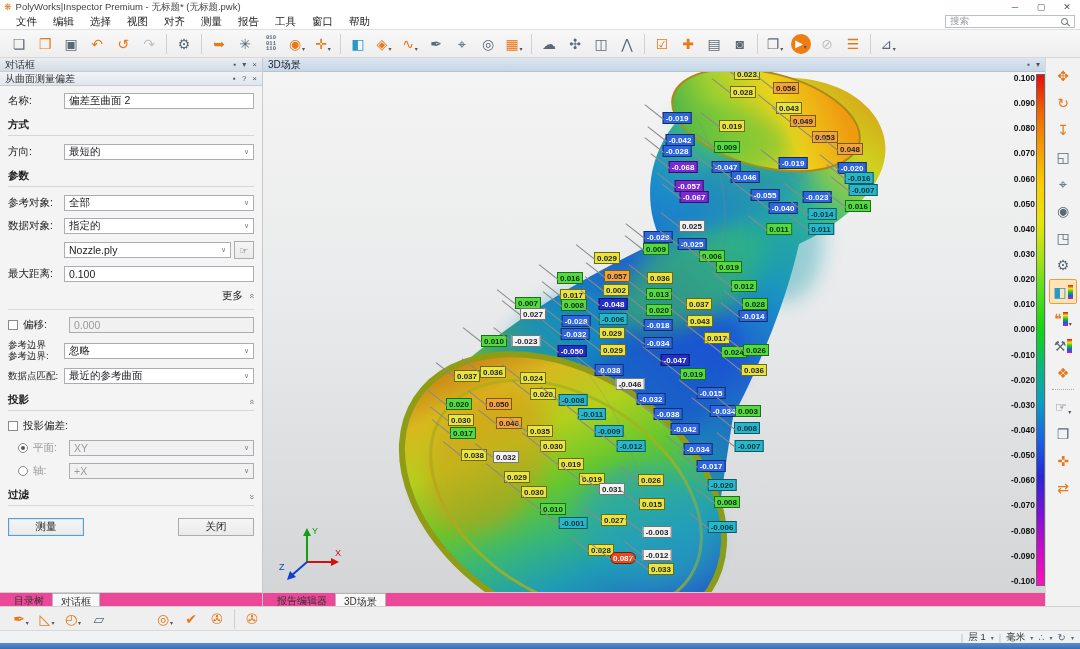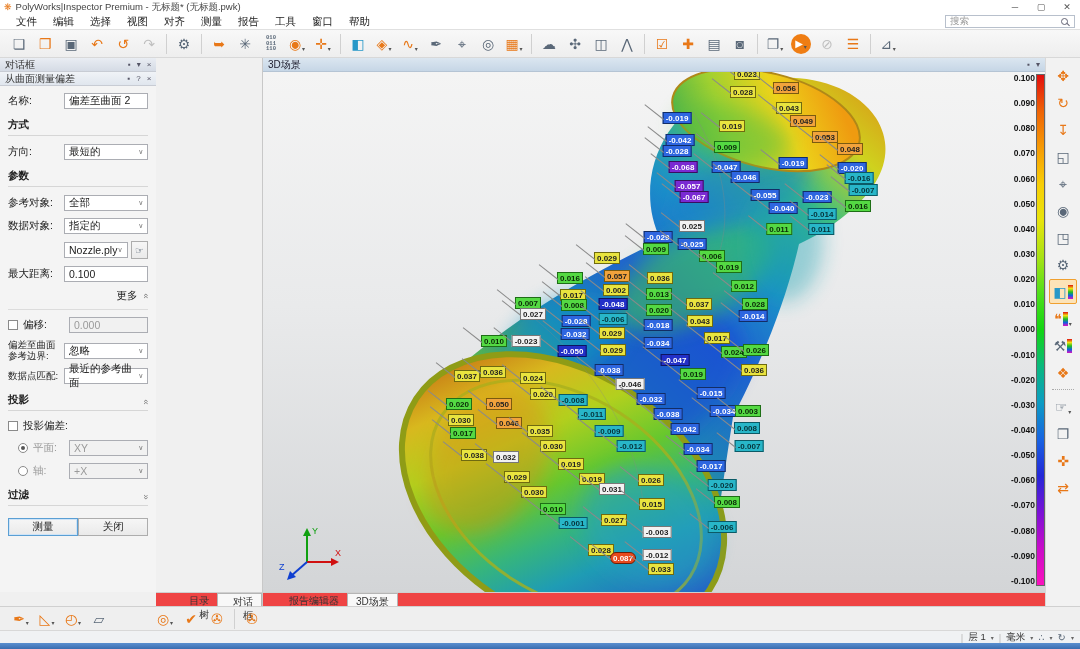--- a/index.html
+++ b/index.html
@@ -29,21 +29,21 @@
   .ddc { font-size:6px; color:#555; margin-left:1px; align-self:flex-end; margin-bottom:4px; }
   .tbsep { width:1px; height:20px; background:#d0d0d0; margin:0 4px; }
   .dro { display:flex; flex-direction:column; font-size:5.5px; line-height:5.5px; color:#5a6878; font-weight:bold; font-family:"Liberation Mono","DejaVu Sans Mono",monospace; }
   .tbi.play { background:#ef7d13; border-radius:50%; width:20px; height:20px; min-width:20px; margin:0 3px; }
   .tbi.play .gl { color:#fff; font-size:10px; }
 
   
   .mainrow { display:flex; height:548px; }
 
   
-  .leftcol { width:263px; display:flex; flex-direction:row; background:#f0f0f0; border-right:1px solid #c8c8c8; }
+  .leftcol { width:263px; display:flex; flex-direction:column; background:#f0f0f0; border-right:1px solid #c8c8c8; }
   .dlgwrap { height:534px; overflow:hidden; background:#f4f4f4; }
   .phead { height:14px; background:linear-gradient(#e9edf3,#d5dbe5); border-bottom:1px solid #c8ccd4; display:flex; align-items:center; padding:0 5px; font-size:10px; color:#333; }
   .phead .sp { flex:1; }
   .hico { font-size:8px; color:#556; margin-left:6px; }
   .form { padding:7px 8px 0 8px; font-size:10.5px; }
   .row { display:flex; align-items:center; margin-bottom:7px; }
   .lbl { width:56px; color:#222; flex-shrink:0; font-size:10.5px; }
   .lbl2 { width:56px; flex-shrink:0; font-size:9.5px; line-height:10.5px; }
   .inp { flex:1; height:16px; border:1px solid #abadb3; background:#fff; padding:0 4px; display:flex; align-items:center; font-size:10.5px; }
   .sel { flex:1; height:16px; border:1px solid #abadb3; background:#fff; padding:0 4px; display:flex; align-items:center; font-size:10.5px; }
@@ -52,21 +52,21 @@
   .sec { font-weight:bold; border-bottom:1px solid #d6d6d6; padding-bottom:3px; margin:9px 0 8px 0; display:flex; align-items:flex-end; font-size:10.5px; }
   .sec .sp { flex:1; }
   .chev { display:inline-block; transform:rotate(90deg); font-size:9px; color:#777; font-weight:normal; }
   .more-row { display:flex; justify-content:flex-end; align-items:center; gap:6px; border-bottom:1px solid #dcdcdc; padding-bottom:6px; margin-bottom:7px; }
   .cb { width:10px; height:10px; border:1px solid #8a8a8a; background:#fff; margin-right:5px; flex-shrink:0; }
   .rb { width:10px; height:10px; border:1px solid #8a8a8a; border-radius:50%; background:#fff; margin-right:5px; flex-shrink:0; position:relative; }
   .rb.sel-r::after { content:''; position:absolute; inset:2px; background:#555; border-radius:50%; }
   .btnrow { display:flex; justify-content:space-between; margin-top:12px; }
   .btn { width:76px; height:18px; background:linear-gradient(#f6f6f6,#eaeaea); border:1px solid #adadad; font-size:10.5px; display:flex; align-items:center; justify-content:center; }
   .btn.focus { border:1px solid #5a9fd4; box-shadow:0 0 0 1px #cfe4f7 inset; }
-  .tabsrow { height:14px; background:#ef4444; border-top:1px solid #cfcfcf; display:flex; align-items:flex-end; padding-left:18px; margin-top:auto;text-align:right; }
+  .tabsrow { height:14px; background:#ec4899; border-top:1px solid #cfcfcf; display:flex; align-items:flex-end; padding-left:6px; margin-top:auto;text-align:right; }
   .tab { padding:1px 8px 0 8px; font-size:10px; color:#333; height:13px; }
   .tab.active { background:#f8f8f8; border:1px solid #b5b5b5; border-bottom:none; }
 
   
   .viewport { width:782px; display:flex; flex-direction:column; position:relative; }
   .vphead { height:14px; background:linear-gradient(#dbe6f0,#c6d6e6); border-bottom:1px solid #b5c4d4; display:flex; align-items:center; padding:0 5px; font-size:10px; color:#223; }
   .scene { position:relative; height:520px; background:linear-gradient(180deg,#f4f4f4 0%,#e9eaeb 45%,#d3d5d7 100%); overflow:hidden; }
   .scene svg.model { position:absolute; inset:0; }
   .annlayer { position:absolute; inset:0; }
   .ann { position:absolute; transform:translate(-50%,-50%); font-size:8px; line-height:9px; padding:0.5px 2px; border:1px solid; white-space:nowrap; font-weight:600; font-family:"Liberation Sans","DejaVu Sans",sans-serif; }
@@ -339,21 +339,21 @@
 
           <div class="row">
             <span class="cb"></span>
             <span class="lbl" style="width:46px;">偏移:</span>
             <div class="inp dis">
                 <span>0.000</span>
               </div>
           </div>
           <div class="row">
             <span class="lbl2">
-              <span>偏差至曲面</span><br><span>参考边界:</span>
+              <span>参考边界</span><br><span>参考边界:</span>
             </span>
             <div class="sel">
                 <span>忽略</span>
                 <span class="car">∨</span>
               </div>
           </div>
           <div class="row">
             <span class="lbl2">数据点匹配:</span>
             <div class="sel">
                 <span>最近的参考曲面</span>

